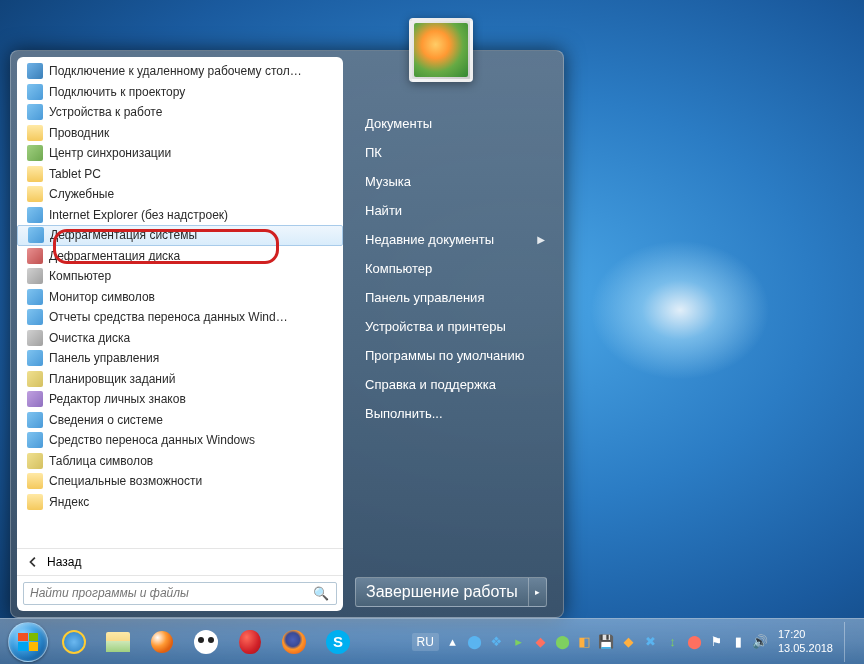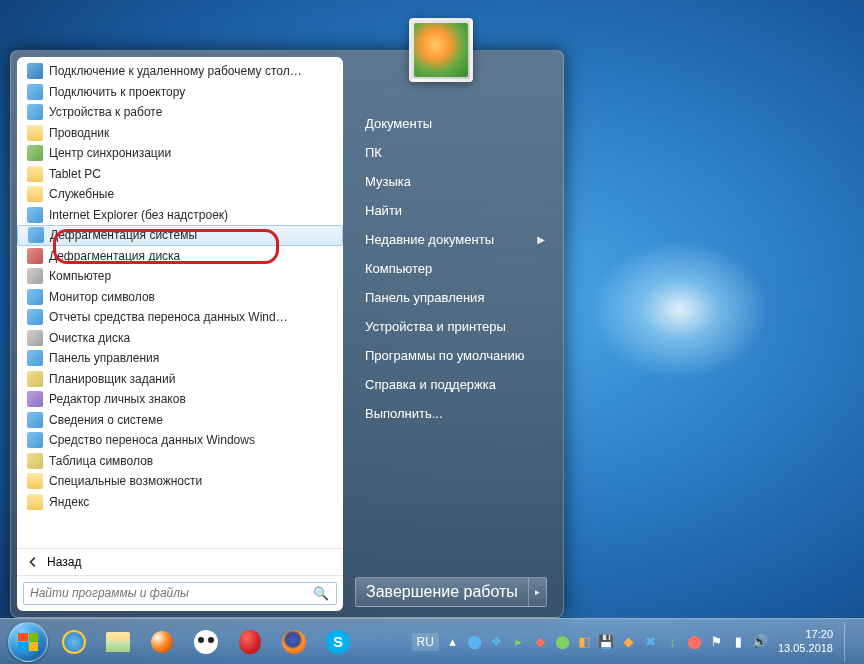--- a/index.html
+++ b/index.html
@@ -56,21 +56,21 @@
 .ico-panda { width: 24px; height: 24px; border-radius: 50%; background: #fff; position: relative; }
 .ico-panda::before, .ico-panda::after { content: ""; position: absolute; width: 6px; height: 6px; background: #222; border-radius: 50%; top: 7px; }
 .ico-panda::before { left: 4px; } .ico-panda::after { right: 4px; }
 .ico-opera { width: 22px; height: 24px; border-radius: 50% / 55%; background: radial-gradient(ellipse at 35% 30%, #ff6a5a, #d02028 60%, #a01018); }
 .ico-firefox { width: 24px; height: 24px; border-radius: 50%; background: radial-gradient(circle at 45% 40%, #4a5fb8 0%, #3a4a95 35%, #ff9528 50%, #e04a10 100%); }
 .ico-skype { width: 24px; height: 24px; border-radius: 50%; background: #00aff0; color: #fff; display: flex; align-items: center; justify-content: center; font-weight: bold; font-size: 15px; }
 
 .tray { margin-left: auto; display: flex; align-items: center; gap: 5px; color: #fff; font-size: 11px; }
 .tray-lang { background: rgba(255,255,255,0.15); padding: 2px 5px; border-radius: 2px; cursor: pointer; font-size: 12px; }
 .tray-ico { width: 17px; height: 17px; display: flex; align-items: center; justify-content: center; font-size: 13px; cursor: pointer; }
-.tray-clock { text-align: right; line-height: 1.25; margin-left: 4px; cursor: pointer; }
+.tray-clock { text-align: left; line-height: 1.25; margin-left: 4px; cursor: pointer; }
 .show-desktop { width: 12px; height: 40px; border-left: 1px solid rgba(255,255,255,0.35); margin-left: 6px; cursor: pointer; }
 
 .tc-blue { color: #5ab4f0; } .tc-green { color: #7ed060; } .tc-orange { color: #ffb040; } .tc-red { color: #ff7060; } .tc-purple { color: #c888e8; } .tc-white { color: #fff; }
 </style>
 </head>
 <body>
 
 <div class="desktop-glow"></div>
 
 <div class="start-menu">

